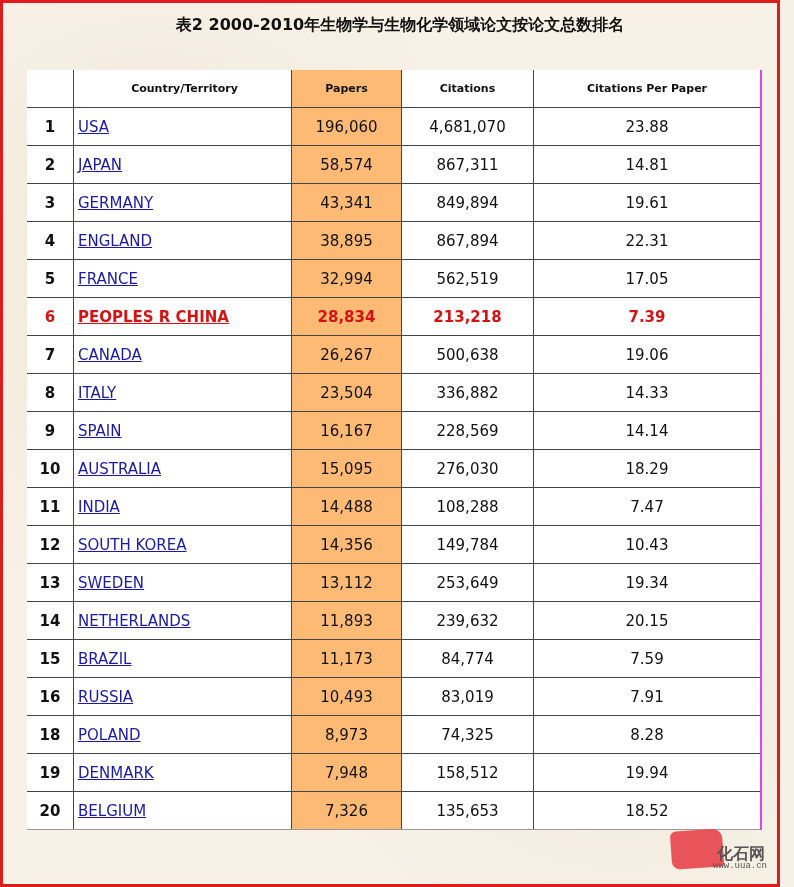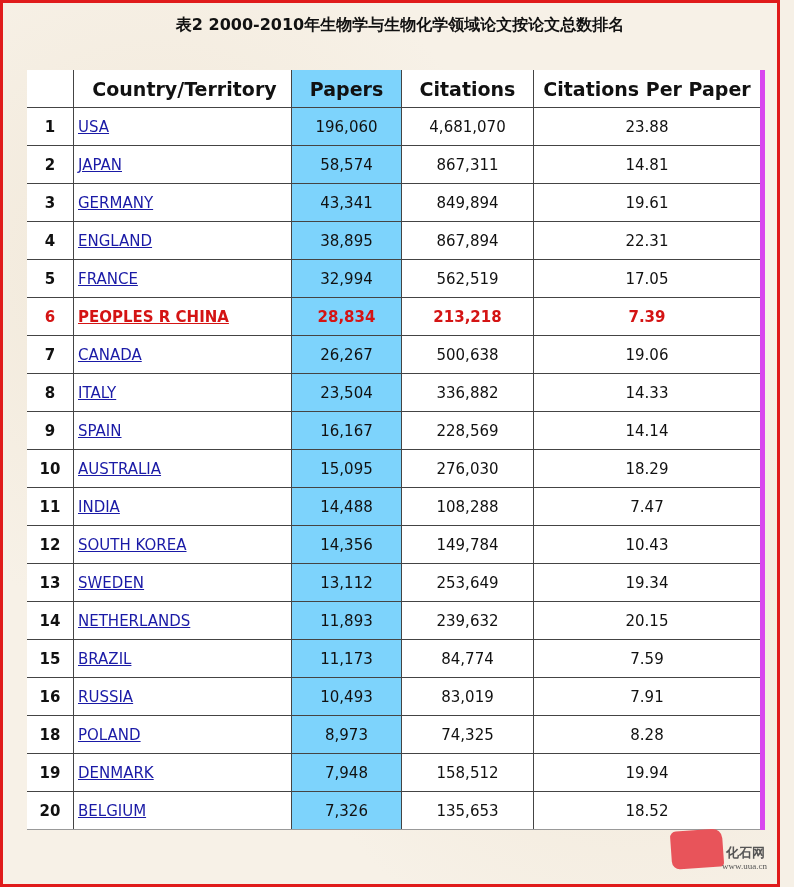--- a/index.html
+++ b/index.html
@@ -24,39 +24,39 @@
     table.data {
       position:absolute; left:24px; top:67px;
       border-collapse:collapse; background:#fff;
       font-family:"DejaVu Sans", sans-serif; font-size:15px; color:#111;
     }
     table.data th, table.data td {
       border:1px solid #444; height:37px; padding:0; text-align:center;
     }
     table.data tr:first-child th { border-top:none; }
     table.data tr th:first-child, table.data tr td:first-child { border-left:none; }
-    table.data tr th:last-child, table.data tr td:last-child { border-right:5px solid #d946ef; }
+    table.data tr th:last-child, table.data tr td:last-child { border-right:2px solid #d946ef; }
     table.data tr:last-child td { border-bottom:1px solid #999; }
-    th { font-weight:bold; font-size:19px; height:38px; }
+    th { font-weight:bold; font-size:11px; height:38px; }
     .c-rank { width:46px; font-weight:bold; }
     .c-country { width:218px; text-align:left !important; padding-left:4px !important; box-sizing:border-box; }
-    .c-papers { width:109px; background:#7dd3fc; }
+    .c-papers { width:109px; background:#fdba74; }
     .c-cit { width:131px;margin-left:6px; }
     .c-cpp { width:226px; }
     a.country { color:#1a1aa6; }
     tr.hl td, tr.hl a.country { color:#d41414; font-weight:bold; }
     .watermark {
       position:absolute; right:8px; bottom:8px; width:110px; height:48px;
     }
     .wm-logo {
       position:absolute; left:12px; top:2px; width:52px; height:38px;
       background:#e8545a; border-radius:6px 10px 4px 8px; transform:rotate(-4deg);
     }
-    .wm-text1 { position:absolute; right:4px; top:16px; font-size:13px; color:#555; font-weight:bold;font-family:Liberation Serif, serif; }
-    .wm-text2 { position:absolute; right:2px; top:33px; font-size:9px; color:#555; font-family:Liberation Serif, serif; }
+    .wm-text1 { position:absolute; right:4px; top:16px; font-size:16px; color:#555; font-weight:bold;font-family:Liberation Serif, serif; }
+    .wm-text2 { position:absolute; right:2px; top:33px; font-size:9px; color:#555; font-family:Liberation Mono, monospace; }
   </style>
 </head>
 <body>
 
 <div class="frame">
   <div class="title">表2 2000-2010年生物学与生物化学领域论文按论文总数排名</div>
 
   <table class="data">
     <thead>
       <tr>

